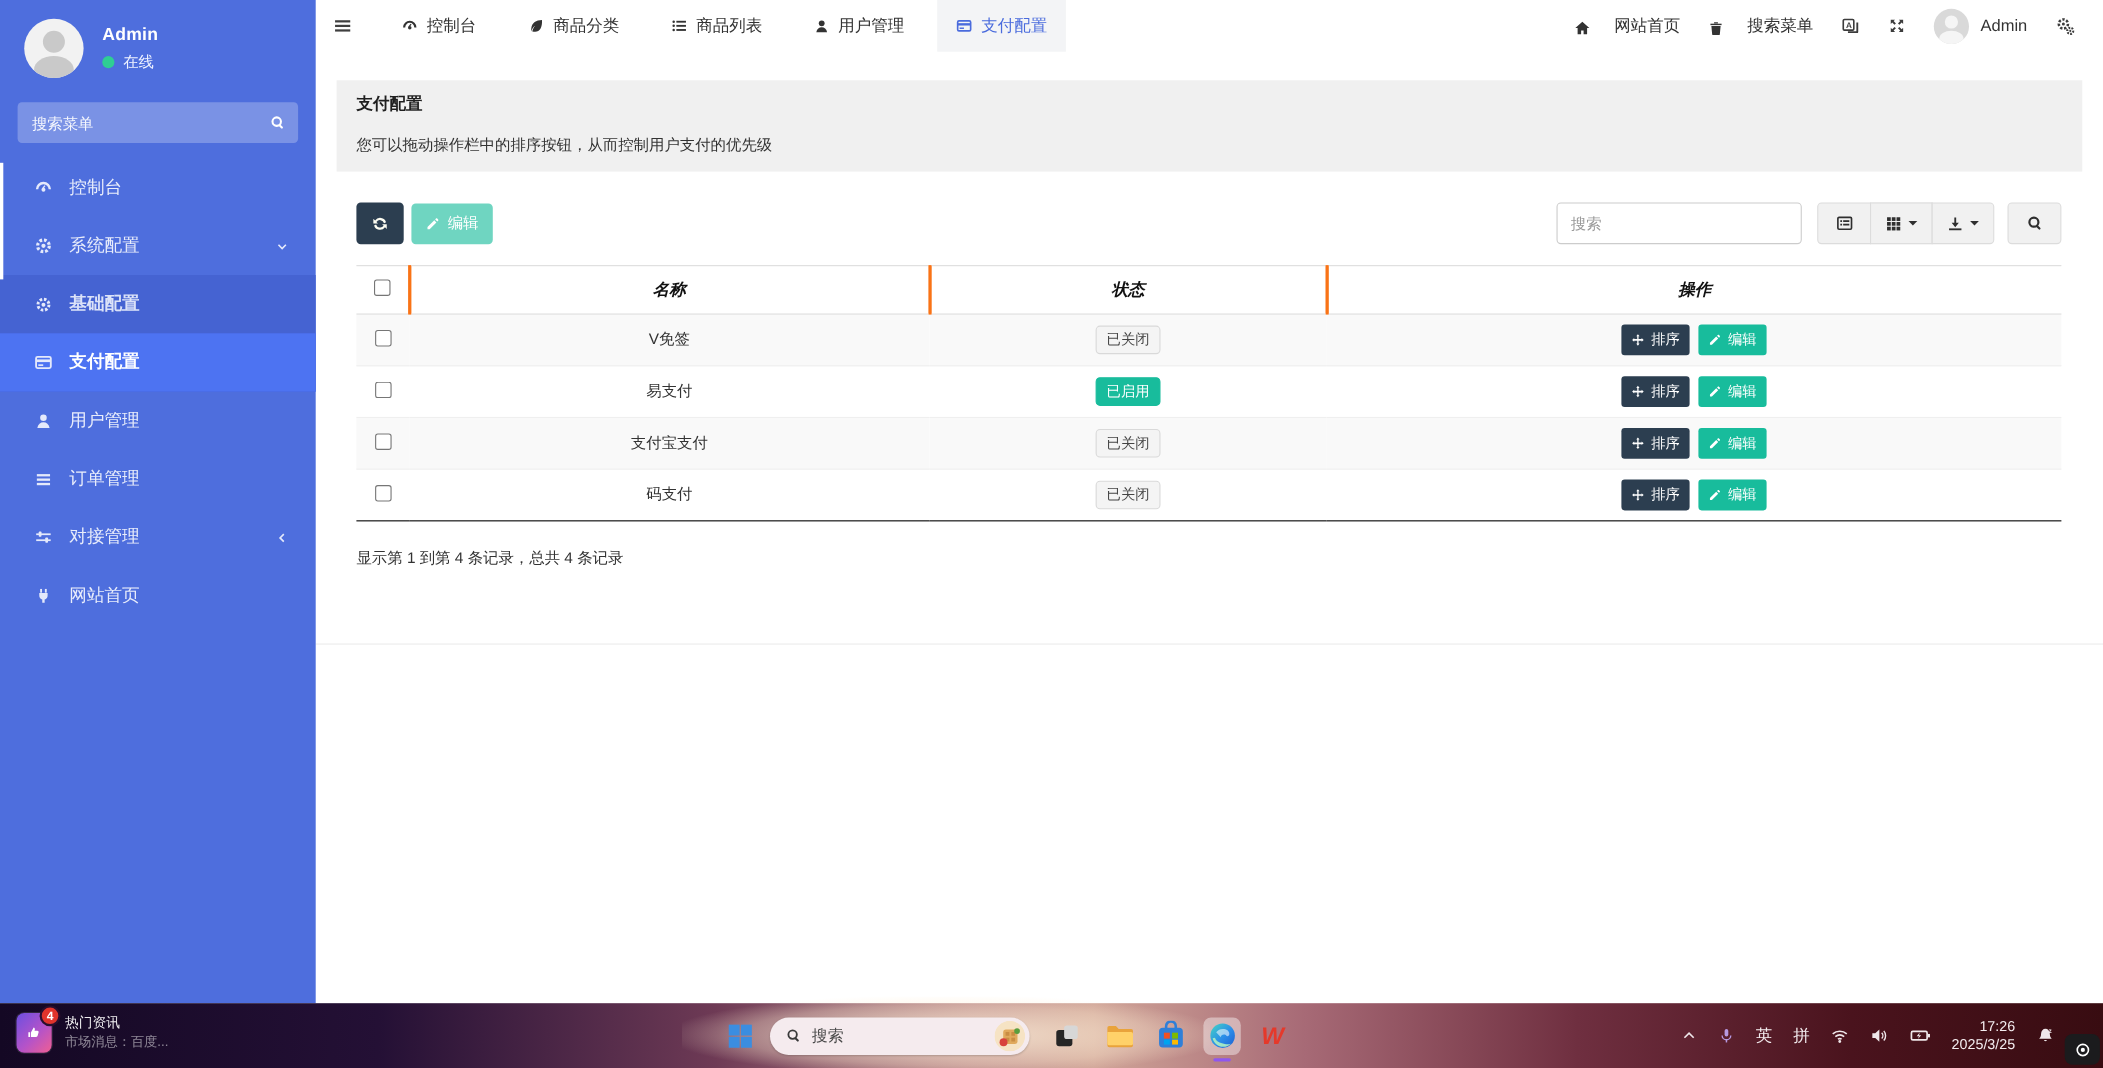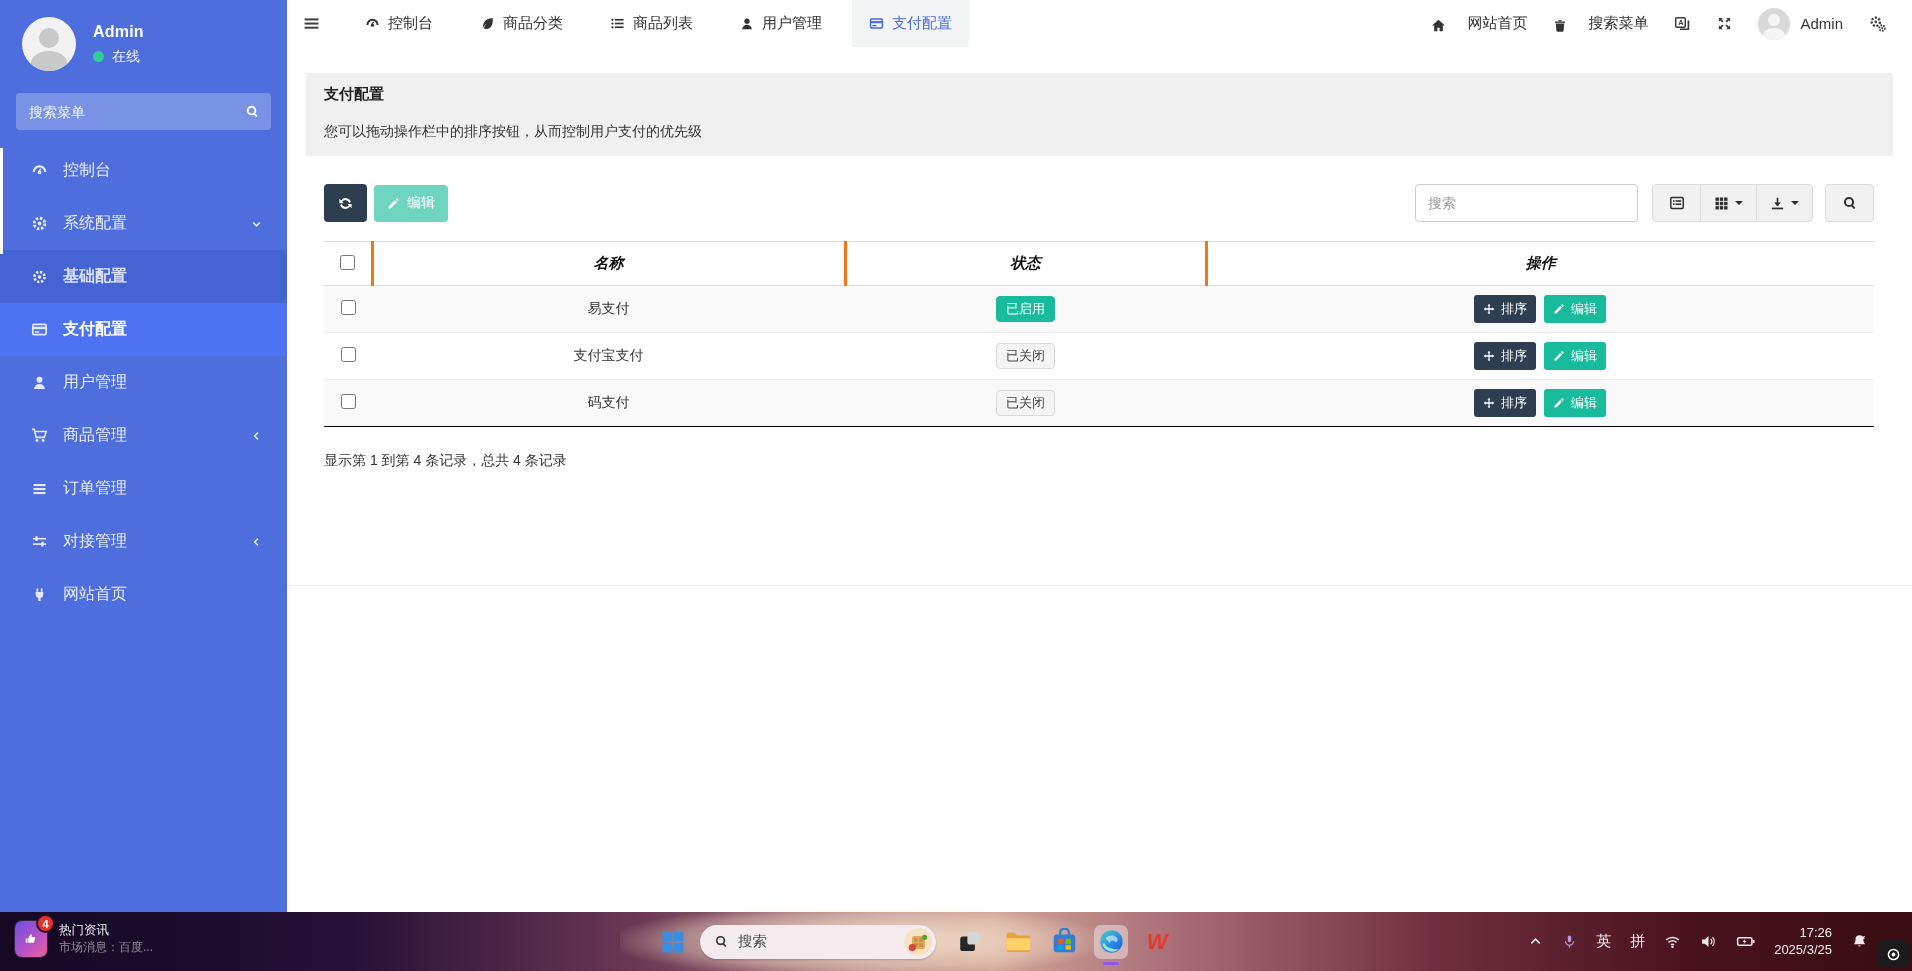--- a/index.html
+++ b/index.html
@@ -175,31 +175,20 @@
     </div>
 
     <div class="m-item">
       <svg class="ic" width="16" height="16" viewBox="0 0 16 16" fill="currentColor">
           <circle cx="8" cy="4.8" r="3"></circle>
           <path d="M2.4 14c.6-3.3 2.9-5.1 5.6-5.1s5 1.8 5.6 5.1z"></path>
         </svg>
       <span>用户管理</span>
     </div>
 
-    <div class="m-item">
-      <svg class="ic" width="17" height="17" viewBox="0 0 16 16" fill="currentColor">
-          <path d="M1 2.2h2.1l1.8 7.6h7.6l1.8-5.6H4.1" fill="none" stroke="currentColor" stroke-width="1.5"></path>
-          <circle cx="5.6" cy="12.7" r="1.35"></circle>
-          <circle cx="11.4" cy="12.7" r="1.35"></circle>
-        </svg>
-      <span>商品管理</span>
-      <svg class="ic chev" width="12" height="12" viewBox="0 0 16 16">
-          <path d="M10 3.5L5.5 8l4.5 4.5" fill="none" stroke="currentColor" stroke-width="2"></path>
-        </svg>
-    </div>
 
     <div class="m-item">
       <svg class="ic" width="16" height="16" viewBox="0 0 16 16" fill="currentColor">
           <rect x="2" y="3" width="12" height="2.1"></rect>
           <rect x="2" y="7" width="12" height="2.1"></rect>
           <rect x="2" y="11" width="12" height="2.1"></rect>
         </svg>
       <span>订单管理</span>
     </div>
 
@@ -390,20 +379,39 @@
           <tr>
             <th class="col-cb"><input type="checkbox" style=""></th>
             <th class="col-name">名称</th>
             <th class="col-status">状态</th>
             <th>操作</th>
           </tr>
         </thead>
         <tbody>
           <tr>
             <td><input type="checkbox" style=""></td>
+            <td>V免签</td>
+            <td><span class="badge badge-off">已关闭</span></td>
+            <td>
+              <button class="rbtn rbtn-sort">
+                  <svg class="ic" width="12" height="12" viewBox="0 0 16 16" fill="currentColor">
+                    <path d="M8 1L6 3.5h1.2V7H3.5V5.8L1 8l2.5 2.2V9h3.7v3.5H6L8 15l2-2.5H8.8V9h3.7v1.2L15 8l-2.5-2.2V7H8.8V3.5H10z"></path>
+                  </svg>
+                  <span>排序</span>
+                </button>
+              <button class="rbtn rbtn-edit">
+                  <svg class="ic" width="12" height="12" viewBox="0 0 16 16" fill="currentColor">
+                    <path d="M2 11.6V14h2.4L12 6.4 9.6 4zM12.9 2.1l1 1c.4.4.4 1 0 1.4l-.9.9-2.4-2.4.9-.9c.4-.4 1-.4 1.4 0z"></path>
+                  </svg>
+                  <span>编辑</span>
+                </button>
+            </td>
+          </tr>
+          <tr>
+            <td><input type="checkbox" style=""></td>
             <td>易支付</td>
             <td><span class="badge badge-on">已启用</span></td>
             <td>
               <button class="rbtn rbtn-sort">
                   <svg class="ic" width="12" height="12" viewBox="0 0 16 16" fill="currentColor">
                     <path d="M8 1L6 3.5h1.2V7H3.5V5.8L1 8l2.5 2.2V9h3.7v3.5H6L8 15l2-2.5H8.8V9h3.7v1.2L15 8l-2.5-2.2V7H8.8V3.5H10z"></path>
                   </svg>
                   <span>排序</span>
                 </button>
               <button class="rbtn rbtn-edit">

